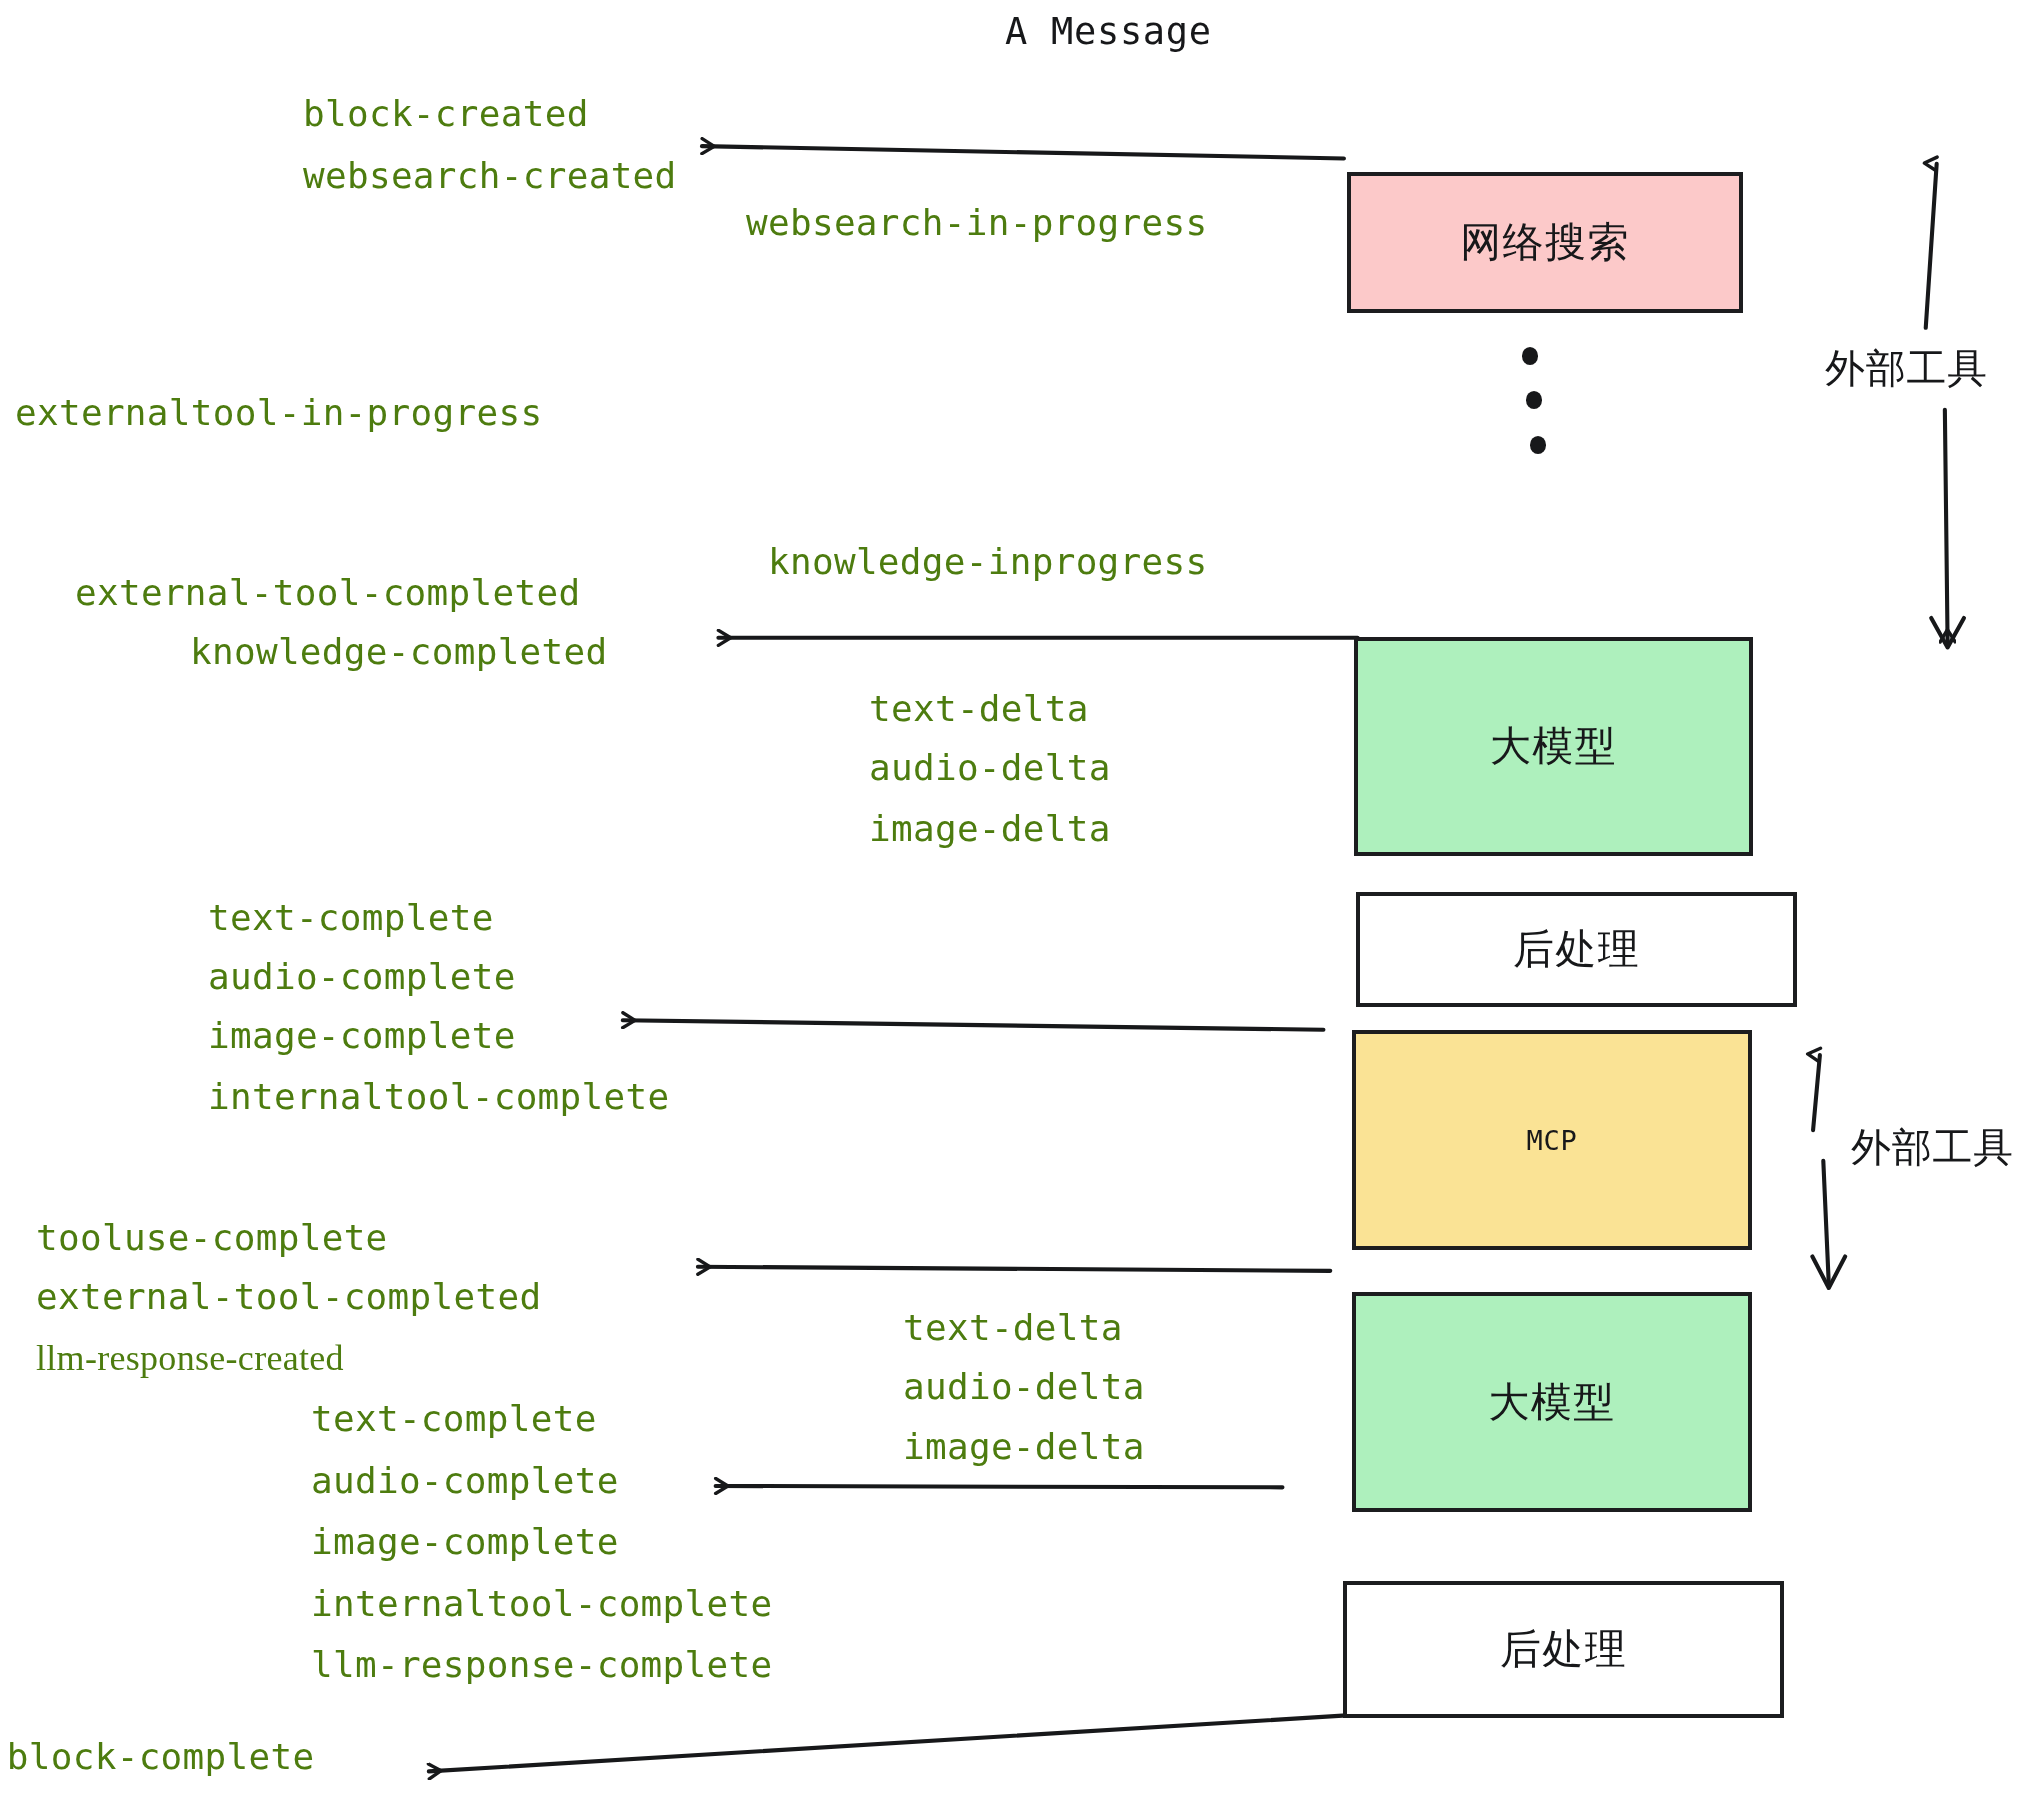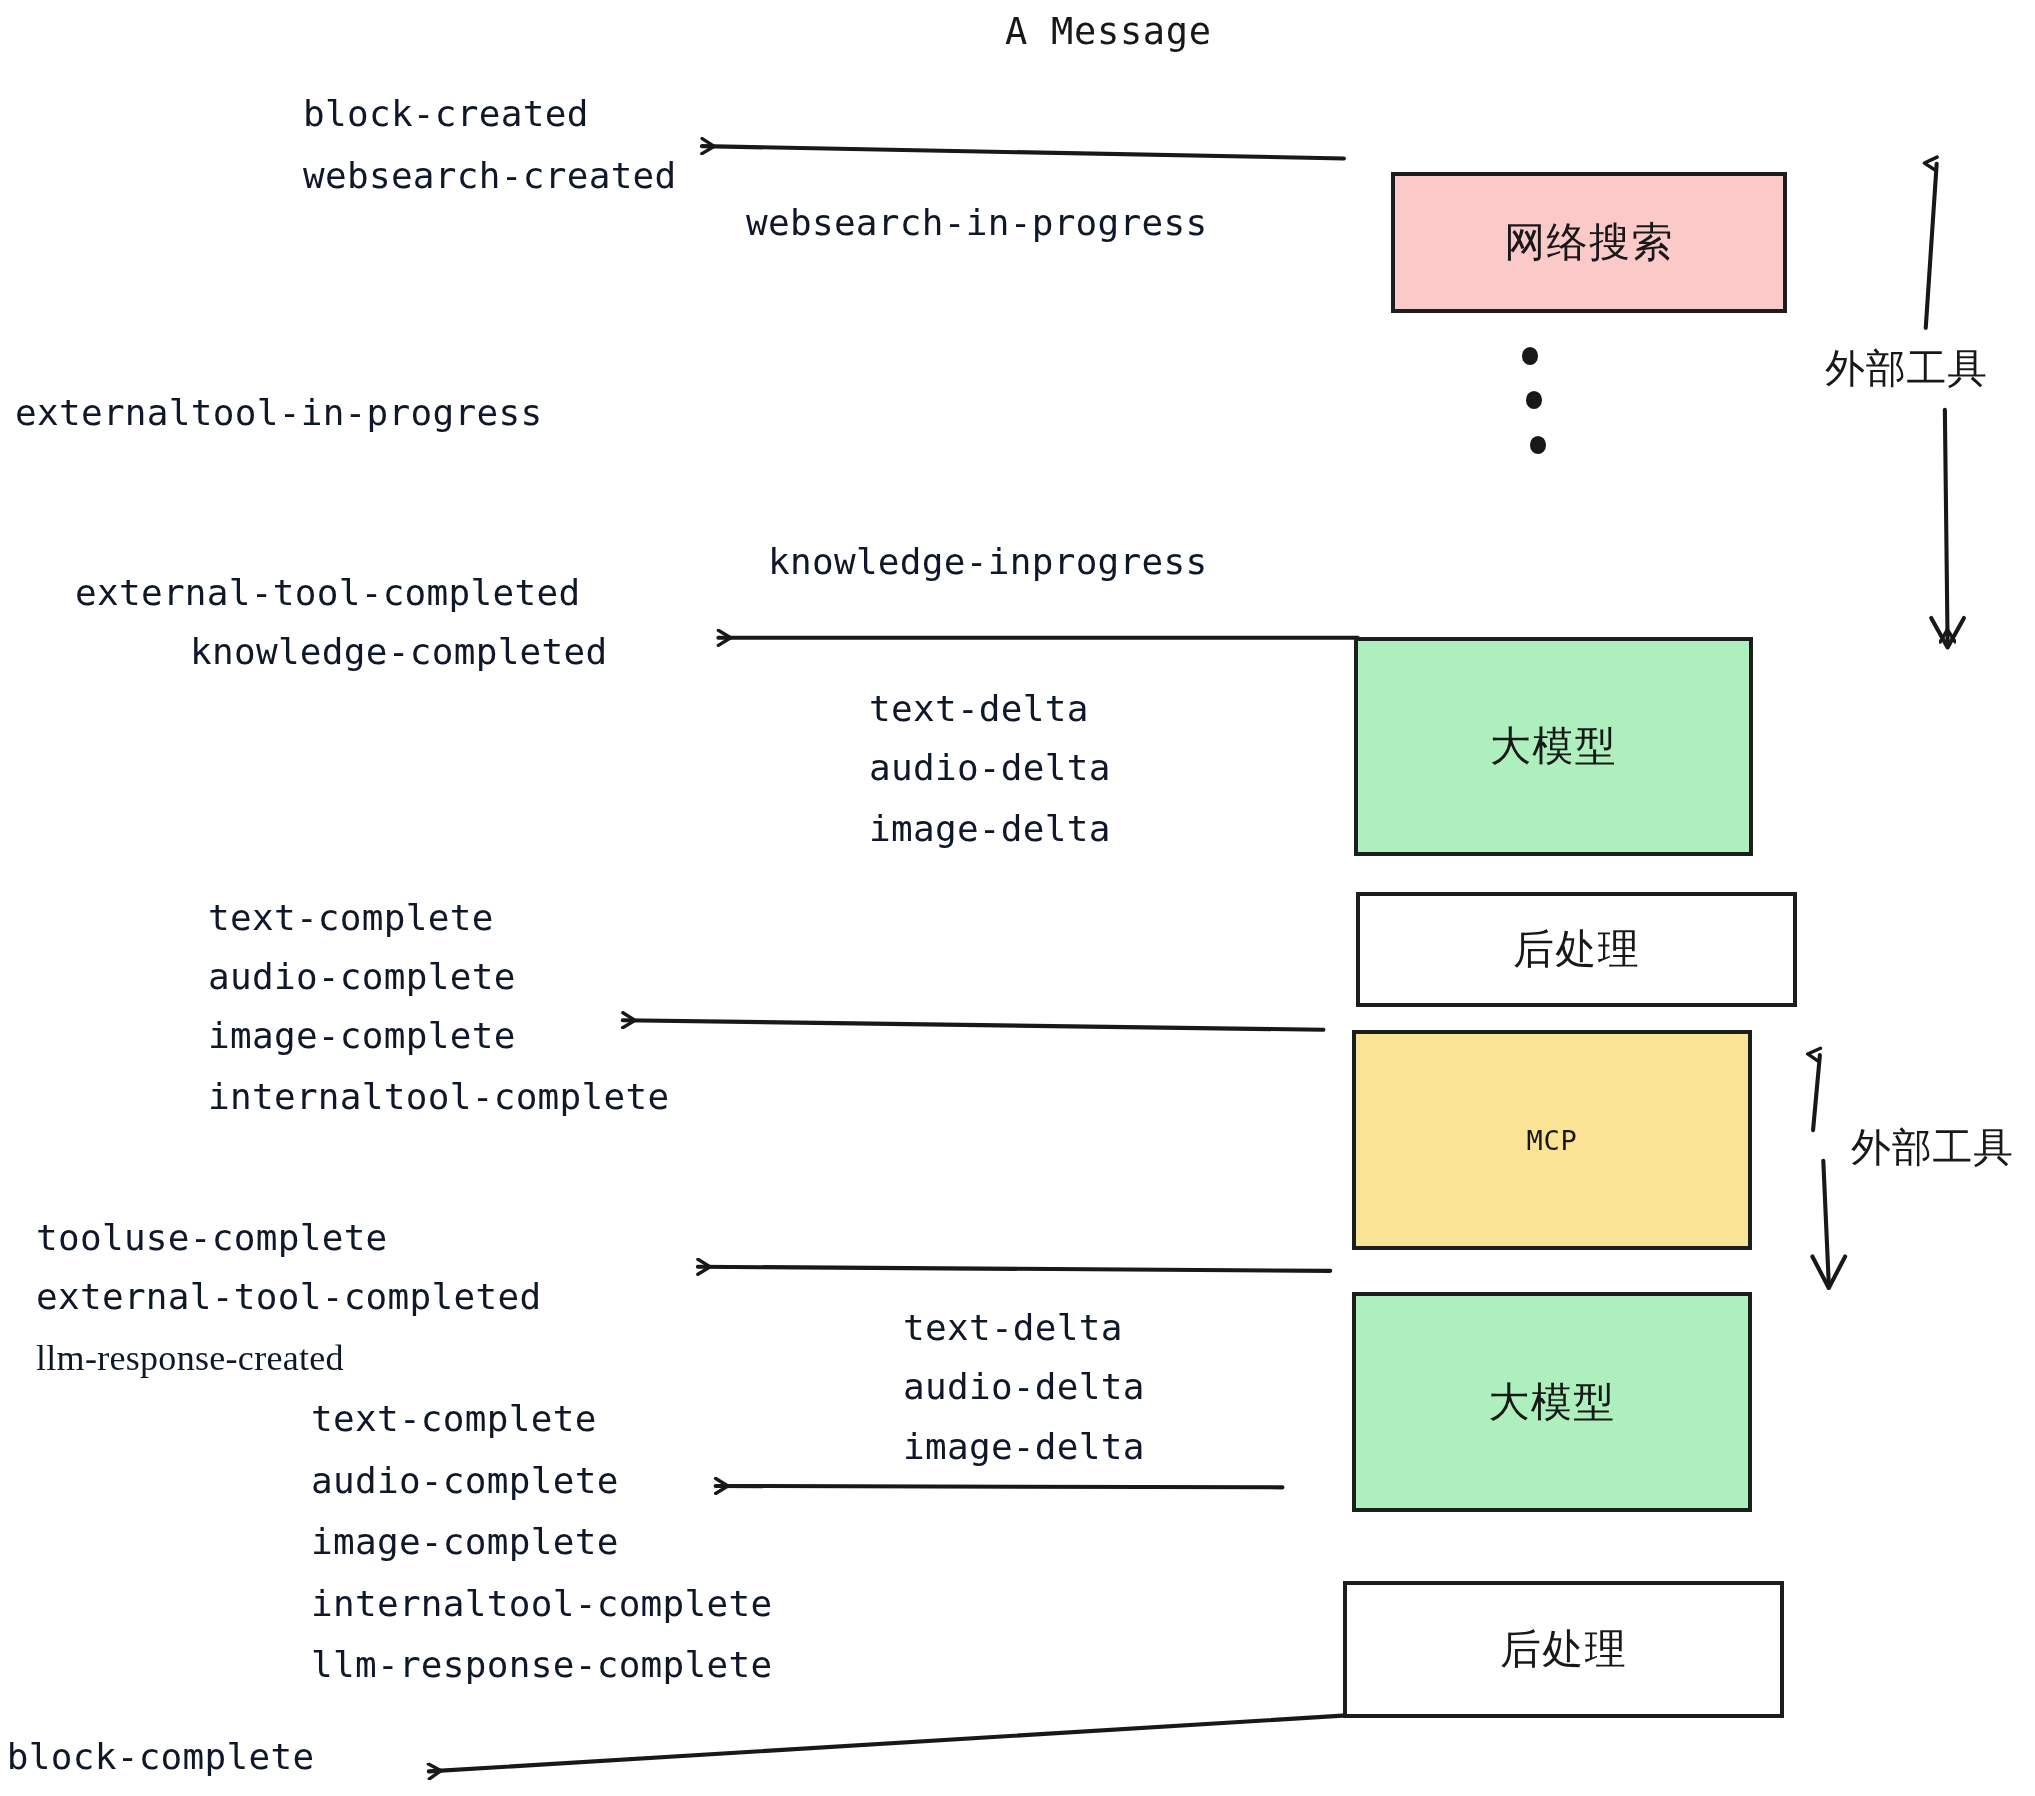--- a/index.html
+++ b/index.html
@@ -20,21 +20,21 @@
     left: 0; top: 0;
     width: 2035px;
     height: 1796px;
     pointer-events: none;
   }
   .ev {
     position: absolute;
     font-family: "DejaVu Sans Mono", monospace;
     font-size: 36px;
     font-weight: 500;
-    color: #0f172a;
+    color: #4d7c0f;
     white-space: pre;
     letter-spacing: 0.3px;
     line-height: 1;
   }
   .title {
     position: absolute;
     font-family: "DejaVu Sans Mono", monospace;
     font-size: 37px;
     color: #17181a;
     white-space: pre;
@@ -120,21 +120,21 @@
 
     <g>
       <line x1="2655" y1="1655" x2="2665" y2="1545" stroke="#17181a" stroke-width="6" stroke-linecap="round" marker-end="url(#ahu)"></line>
       <line x1="2670" y1="1700" x2="2678" y2="1880" stroke="#17181a" stroke-width="6" stroke-linecap="round"></line>
       <path d="M2654,1840 L2678,1886 L2702,1840" fill="none" stroke="#17181a" stroke-width="6" stroke-linecap="round" stroke-linejoin="round"></path>
     </g>
   </svg>
 
   <div class="title" style="left:977px; top:9.6px;margin-left:28px;">A Message</div>
 
-  <div class="node" style="left:1347px; top:172px; width:396px; height:141px; background:#fcc9c9;margin-left:44px;">
+  <div class="node" style="left:1347px; top:172px; width:396px; height:141px; background:#fcc9c9;">
     <span>网络搜索</span>
   </div>
 
 
   <div class="node" style="left:1354px; top:637px; width:399px; height:219px; background:#aef0bd;">
     <span>大模型</span>
   </div>
 
   <div class="node" style="left:1356px; top:892px; width:441px; height:115px; background:#ffffff;">
     <span>后处理</span>

